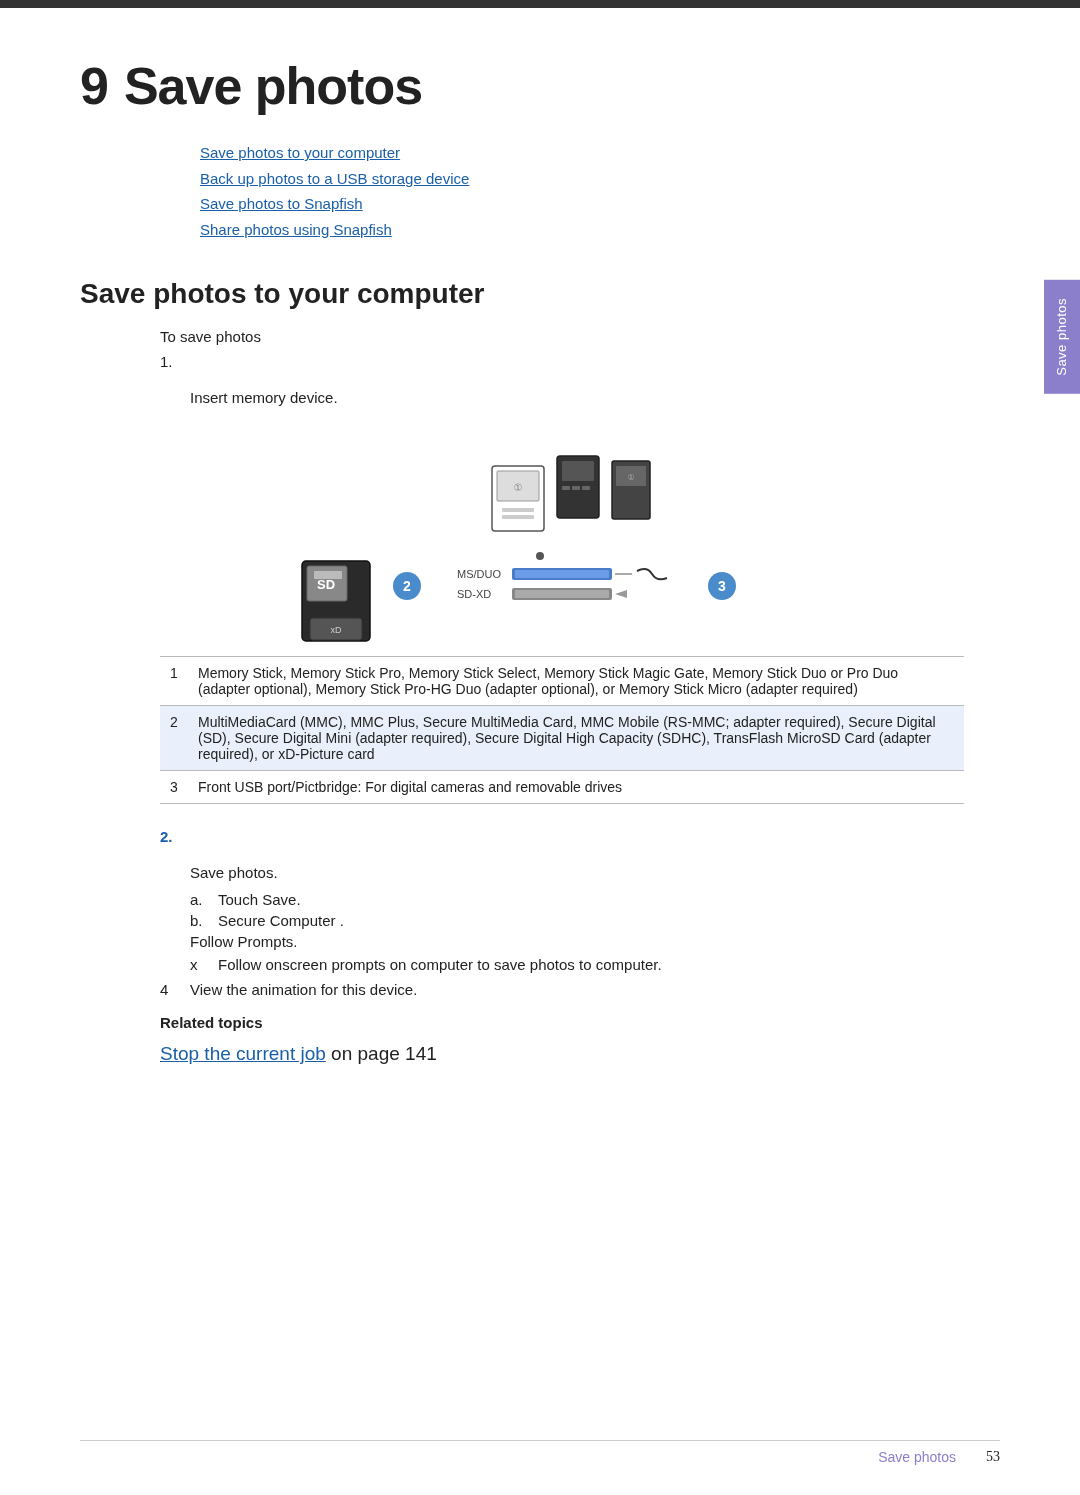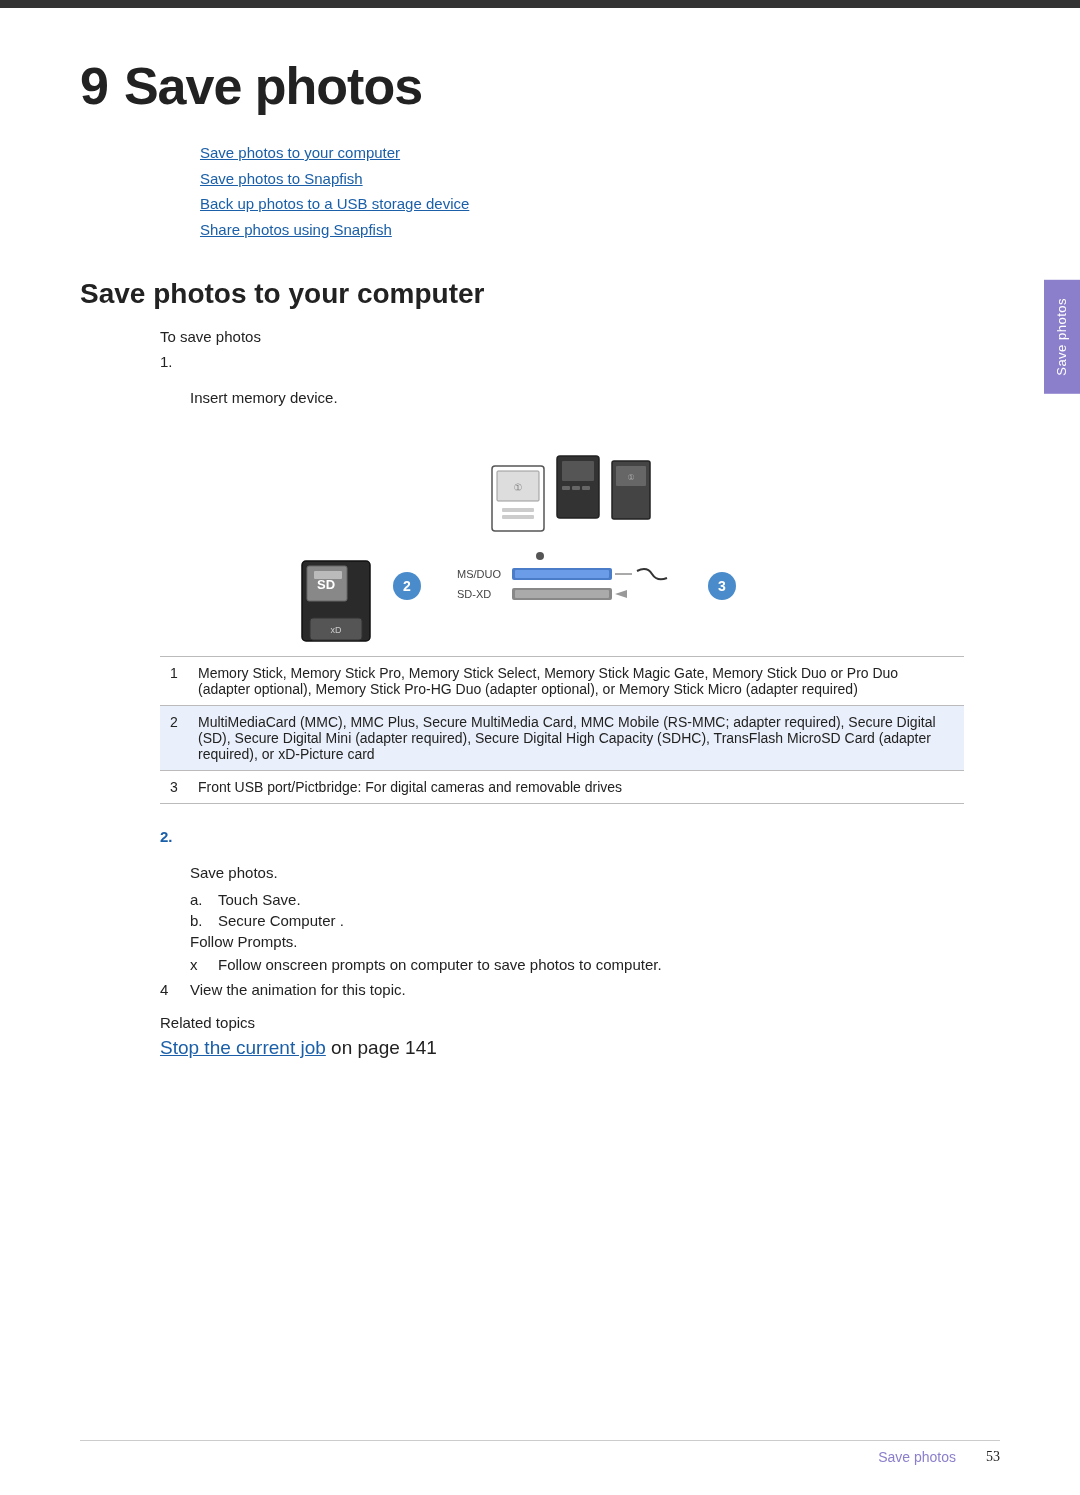--- a/index.html
+++ b/index.html
@@ -203,22 +203,22 @@
       color: #222;
     }
 
     
     .related-topics {
       margin-left: 80px;
       margin-top: 10px;
     }
     .related-topics-label {
       font-size: 15px;
-      font-weight: normal;
-      margin-bottom: 6px;
+      font-weight: bold;
+      margin-bottom: 12px;
     }
     .related-link {
       font-size: 19px;
     }
     .related-link a {
       color: #1a5fa8;
       text-decoration: underline;
     }
     .related-link span {
       color: #222;
@@ -259,22 +259,22 @@
   </div>
 
   <div class="main-content">
 
     <h1 class="chapter-heading">
       <span class="chapter-number">9</span><span>Save photos</span>
     </h1>
 
     <div class="toc-links">
       <a href="#">Save photos to your computer</a>
+      <a href="#">Back up photos to a USB storage device</a>
       <a href="#">Save photos to Snapfish</a>
-      <a href="#">Back up photos to a USB storage device</a>
       <a href="#">Share photos using Snapfish</a>
     </div>
 
     <h2 class="section-heading">Save photos to your computer</h2>
 
     <div class="content-block">
       <p class="para-label">To save photos</p>
 
       <div class="numbered-step">
         <span class="step-num">1.</span>
@@ -375,21 +375,21 @@
 
       <p class="follow-text">Follow Prompts.</p>
 
       <div class="x-step" style="margin-left:30px;">
         <span class="x-label">x</span>
         <span>Follow onscreen prompts on computer to save photos to computer.</span>
       </div>
 
       <div class="step-4" style="margin-top:8px;">
         <span class="step-4-num">4</span>
-        <span>View the animation for this topic.</span>
+        <span>View the animation for this device.</span>
       </div>
 
     </div>
 
     <div class="related-topics">
       <p class="related-topics-label">Related topics</p>
       <p class="related-link">
         <a href="#">Stop the current job</a><span> on page 141</span>
       </p>
     </div>

